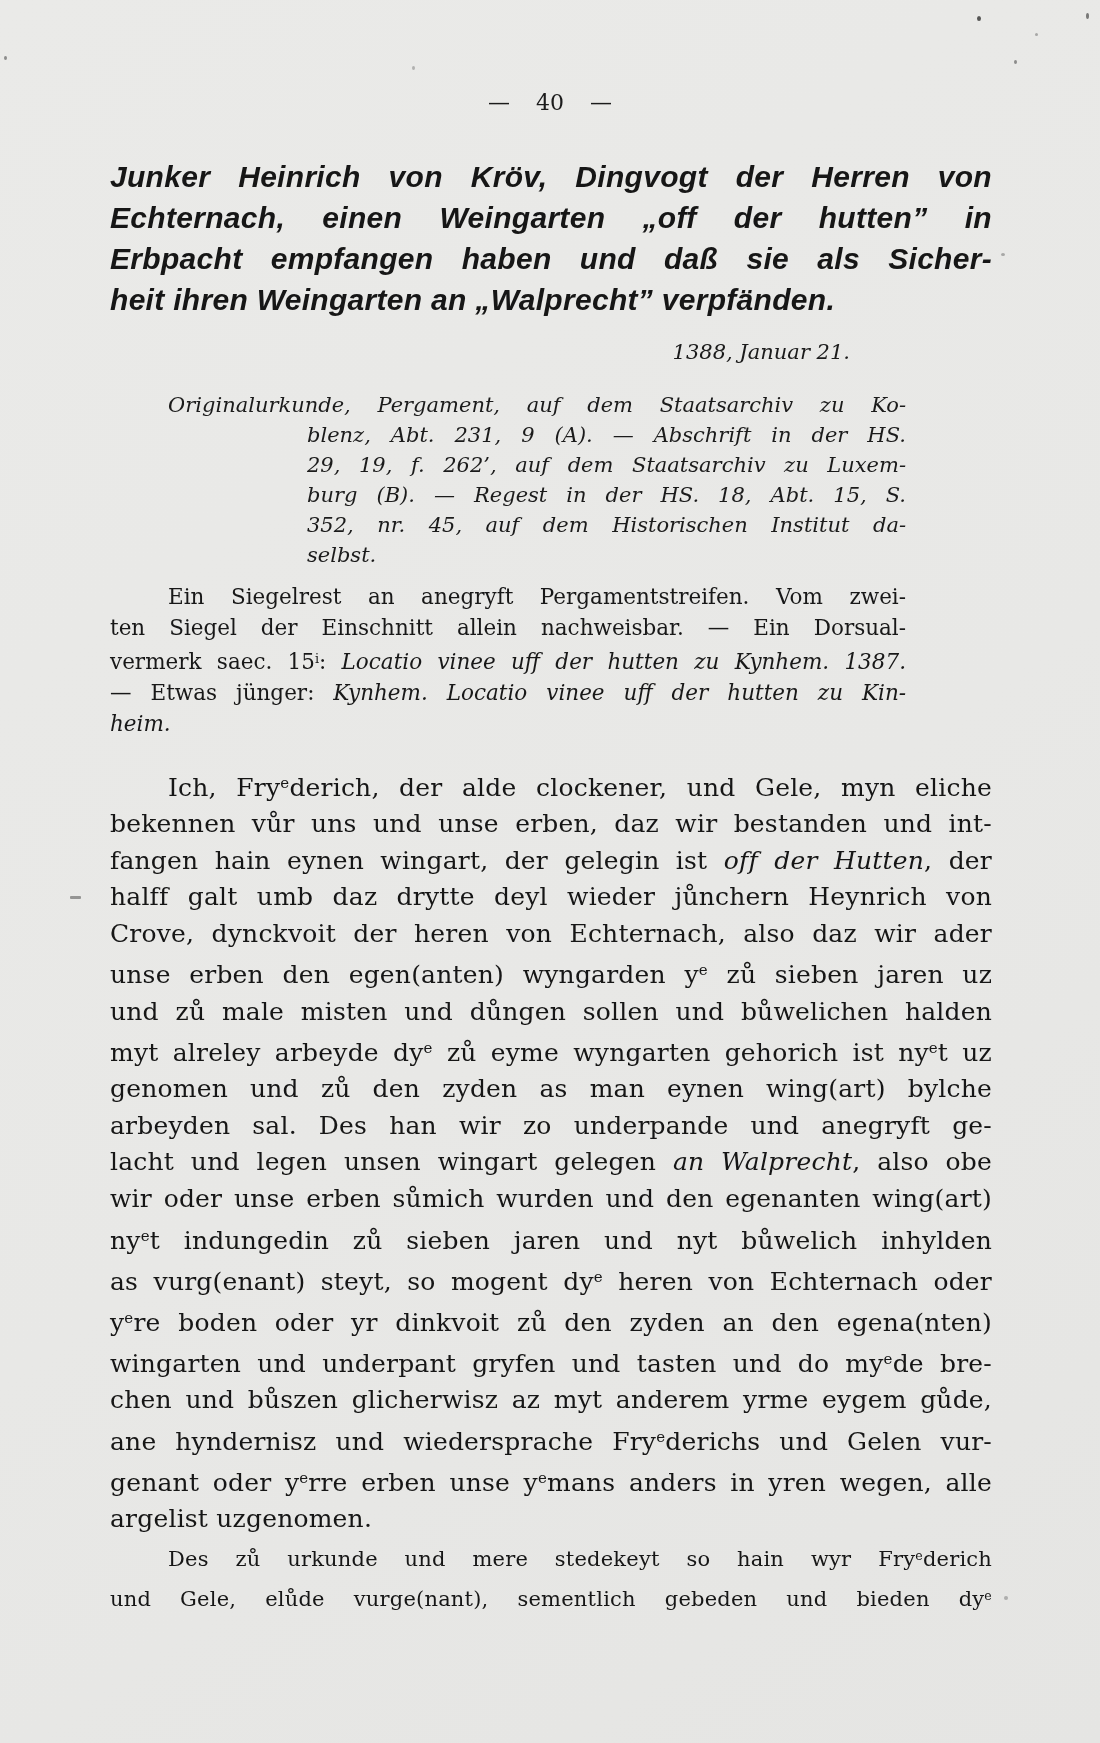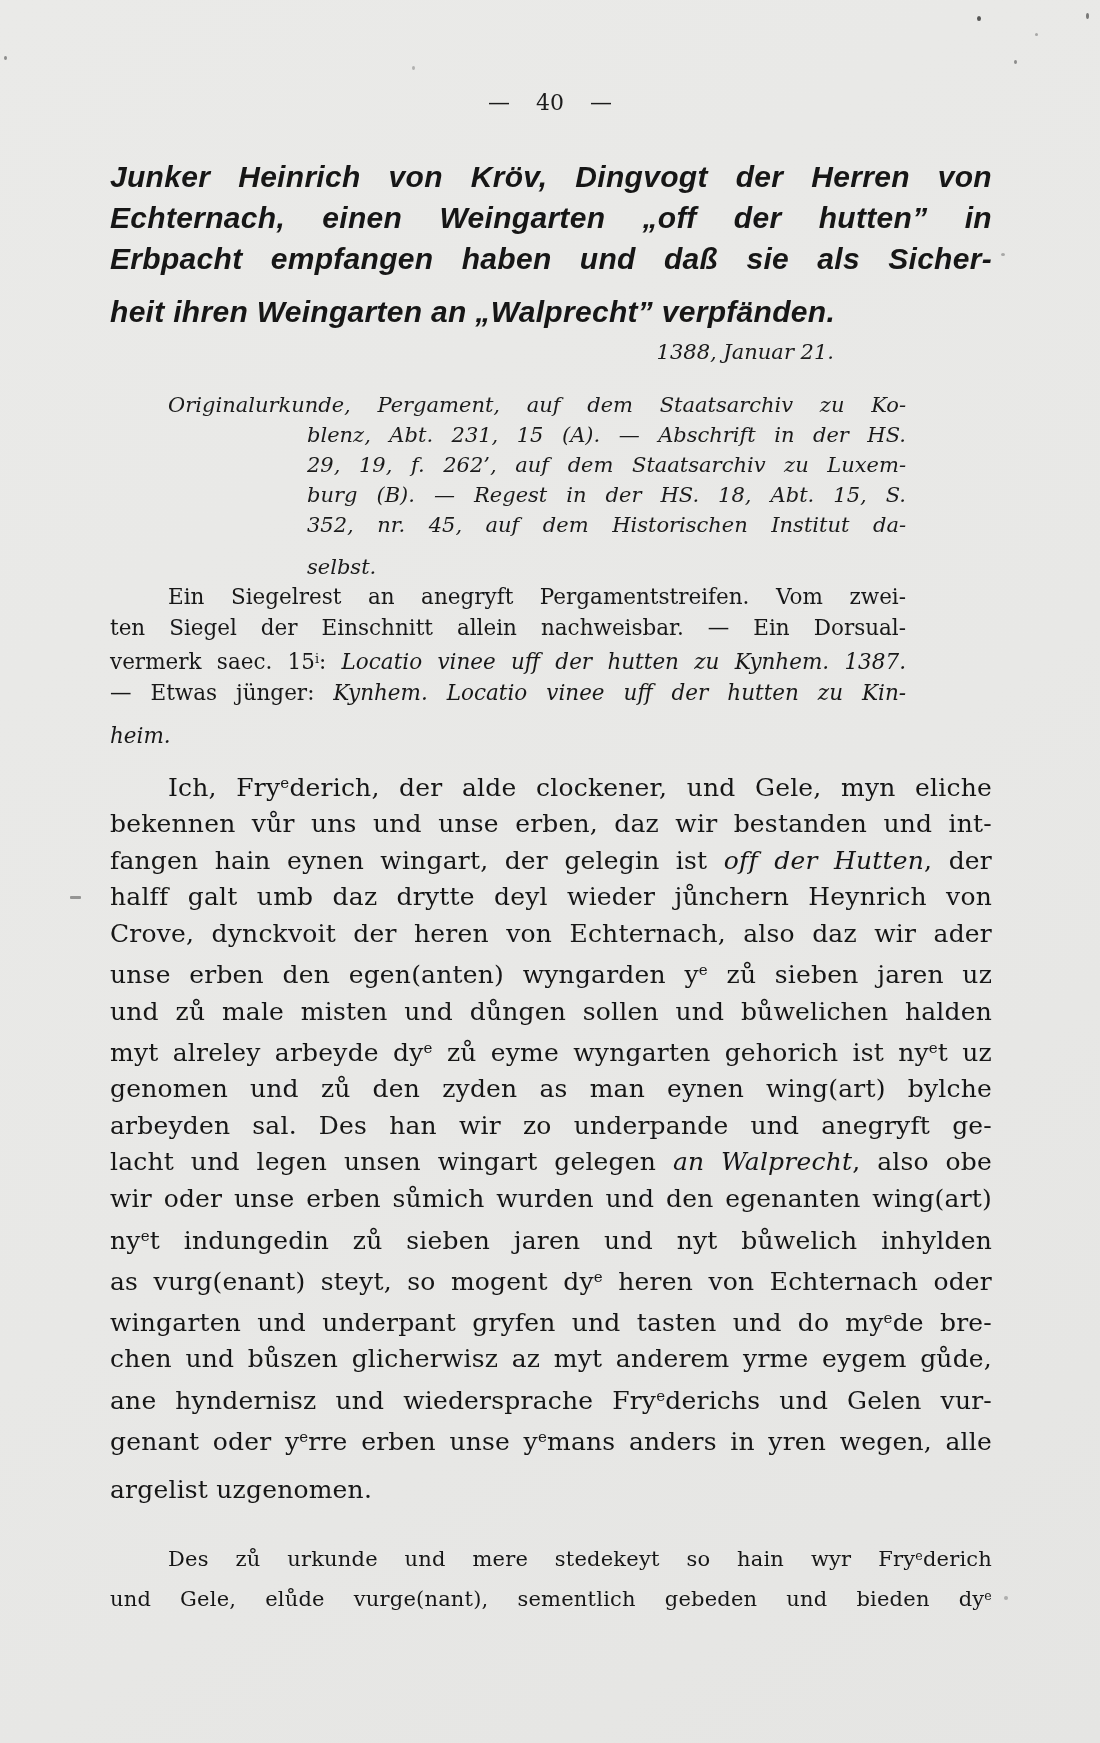--- a/index.html
+++ b/index.html
@@ -5,41 +5,41 @@
   html,body{margin:0;padding:0;}
   body{width:1100px;height:1743px;background:#dcdcda;font-family:"DejaVu Serif",serif;}
   .page{
     position:relative;width:1100px;height:1743px;overflow:hidden;
     background:linear-gradient(145deg,#eaeae8 0%,#e8e8e6 55%,#e5e5e3 100%);
     color:#1a1a1a;
   }
   .line{white-space:nowrap;}
   .blk .line{white-space:normal;}
   .just{text-align:justify;text-align-last:justify;}
-  .nojust{text-align:right;text-align-last:left;margin-top:12px;}
+  .nojust{text-align:right;text-align-last:left;}
   .ind{text-indent:58px;}
   .cont{padding-left:139px;}
   .sg-r{font-style:inherit;}
   .sg-i{font-style:italic;}
   .sg-e{font-size:0.6em;vertical-align:0.5em;}
   
   .pageno{
     position:absolute;top:90px;left:0;width:100%;
     display:flex;justify-content:center;align-items:baseline;gap:26px;
     font-size:22px;color:#1b1b1b;
   }
   
   .heading{
     position:absolute;top:156px;left:110px;width:882px;
     font-family:"Liberation Sans",sans-serif;font-weight:700;font-style:italic;
     font-size:30px;line-height:41px;letter-spacing:0.3px;color:#161616;
   }
   
   .dateline{
-    position:absolute;top:340px;left:94px;width:740px;
+    position:absolute;top:340px;left:110px;width:740px;
     font-style:italic;font-size:21px;text-align:right;color:#1b1b1b;
   }
   
   .source{
     position:absolute;top:390px;left:168px;width:738px;
     font-style:italic;font-size:21px;line-height:30px;color:#1b1b1b;
   }
   
   .sigil{
     position:absolute;top:581px;left:110px;width:796px;
@@ -71,21 +71,21 @@
     <div class="line just">Junker Heinrich von Kröv, Dingvogt der Herren von</div>
     <div class="line just">Echternach, einen Weingarten „off der hutten” in</div>
     <div class="line just">Erbpacht empfangen haben und daß sie als Sicher-</div>
     <div class="line nojust">heit ihren Weingarten an „Walprecht” verpfänden.</div>
   </div>
 
   <div class="dateline">1388, Januar 21.</div>
 
   <div class="source blk">
     <div class="line just">Originalurkunde, Pergament, auf dem Staatsarchiv zu Ko-</div>
-    <div class="line just cont">blenz, Abt. 231, 15 (A). — Abschrift in der HS.</div>
+    <div class="line just cont">blenz, Abt. 231, 9 (A). — Abschrift in der HS.</div>
     <div class="line just cont">29, 19, f. 262’, auf dem Staatsarchiv zu Luxem-</div>
     <div class="line just cont">burg (B). — Regest in der HS. 18, Abt. 15, S.</div>
     <div class="line just cont">352, nr. 45, auf dem Historischen Institut da-</div>
     <div class="line nojust cont">selbst.</div>
   </div>
 
   <div class="sigil blk">
     <div class="line just ind">Ein Siegelrest an anegryft Pergamentstreifen. Vom zwei-</div>
     <div class="line just">ten Siegel der Einschnitt allein nachweisbar. — Ein Dorsual-</div>
     <div class="line just"><span class="sg-r">vermerk saec. 15</span><span class="sg-e">i</span><span class="sg-r">: </span><span class="sg-i">Locatio vinee uff der hutten zu Kynhem. 1387.</span></div>
@@ -101,20 +101,21 @@
     <div class="line just">Crove, dynckvoit der heren von Echternach, also daz wir ader</div>
     <div class="line just"><span class="sg-r">unse erben den egen(anten) wyngarden y</span><span class="sg-e">e</span><span class="sg-r"> zů sieben jaren uz</span></div>
     <div class="line just">und zů male misten und důngen sollen und bůwelichen halden</div>
     <div class="line just"><span class="sg-r">myt alreley arbeyde dy</span><span class="sg-e">e</span><span class="sg-r"> zů eyme wyngarten gehorich ist ny</span><span class="sg-e">e</span><span class="sg-r">t uz</span></div>
     <div class="line just">genomen und zů den zyden as man eynen wing(art) bylche</div>
     <div class="line just">arbeyden sal. Des han wir zo underpande und anegryft ge-</div>
     <div class="line just"><span class="sg-r">lacht und legen unsen wingart gelegen </span><span class="sg-i">an Walprecht</span><span class="sg-r">, also obe</span></div>
     <div class="line just">wir oder unse erben sůmich wurden und den egenanten wing(art)</div>
     <div class="line just"><span class="sg-r">ny</span><span class="sg-e">e</span><span class="sg-r">t indungedin zů sieben jaren und nyt bůwelich inhylden</span></div>
     <div class="line just"><span class="sg-r">as vurg(enant) steyt, so mogent dy</span><span class="sg-e">e</span><span class="sg-r"> heren von Echternach oder</span></div>
+    <div class="line just"><span class="sg-r">y</span><span class="sg-e">e</span><span class="sg-r">re boden oder yr dinkvoit zů den zyden an den egena(nten)</span></div>
     <div class="line just"><span class="sg-r">wingarten und underpant gryfen und tasten und do my</span><span class="sg-e">e</span><span class="sg-r">de bre-</span></div>
     <div class="line just">chen und bůszen glicherwisz az myt anderem yrme eygem gůde,</div>
     <div class="line just"><span class="sg-r">ane hyndernisz und wiedersprache Fry</span><span class="sg-e">e</span><span class="sg-r">derichs und Gelen vur-</span></div>
     <div class="line just"><span class="sg-r">genant oder y</span><span class="sg-e">e</span><span class="sg-r">rre erben unse y</span><span class="sg-e">e</span><span class="sg-r">mans anders in yren wegen, alle</span></div>
     <div class="line nojust">argelist uzgenomen.</div>
   </div>
 
   <div class="body2 blk">
     <div class="line just ind"><span class="sg-r">Des zů urkunde und mere stedekeyt so hain wyr Fry</span><span class="sg-e">e</span><span class="sg-r">derich</span></div>
     <div class="line just"><span class="sg-r">und Gele, elůde vurge(nant), sementlich gebeden und bieden dy</span><span class="sg-e">e</span></div>

